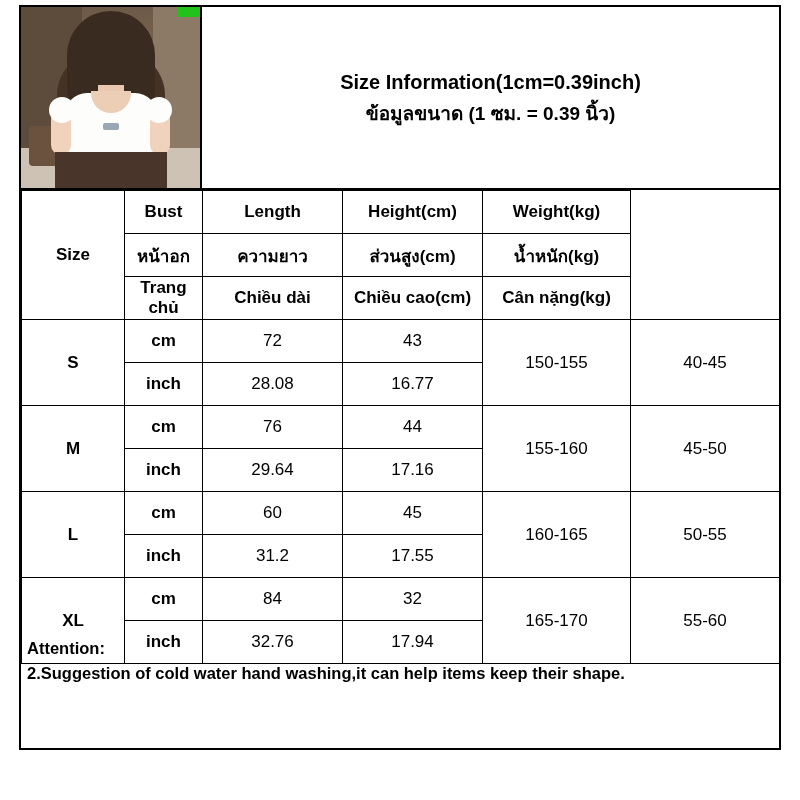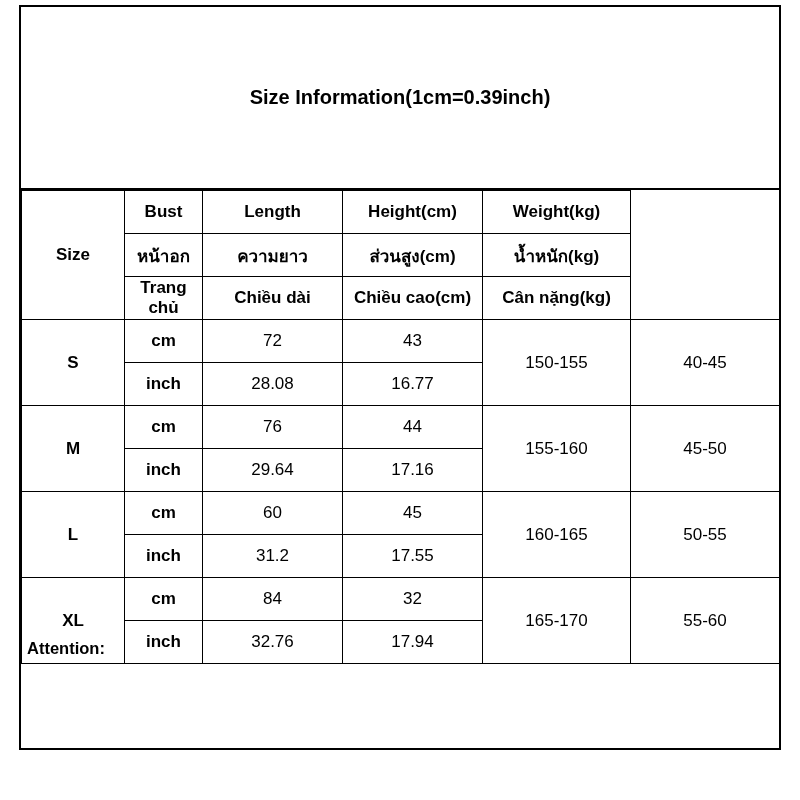--- a/index.html
+++ b/index.html
@@ -24,21 +24,20 @@
     box-sizing:border-box;
     background:#fff;
   }
 
   
   .header-band{
     display:flex;
     height:183px;
     border-bottom:2px solid #000;
     box-sizing:border-box;
-    flex-direction:column;
   }
   .photo-cell{
     width:181px;
     border-right:2px solid #000;
     box-sizing:border-box;
     position:relative;
     overflow:hidden;
     background:#d8cfc6;
   }
   
@@ -182,20 +181,21 @@
           <div class="armR"></div>
           <div class="sleeveL"></div>
           <div class="sleeveR"></div>
           <div class="pants"></div>
           <div class="logo"></div>
         </div>
         <div class="greenmark"></div>
       </div>
       <div class="title-cell">
         <div class="line">Size Information(1cm=0.39inch)</div>
+        <div class="line th">ข้อมูลขนาด (1 ซม. = 0.39 นิ้ว)</div>
       </div>
     </div>
 
     <table class="size">
       <colgroup>
         <col class="col-size">
           <col class="col-unit">
         <col class="col-bust">
           <col class="col-length">
         <col class="col-height">
@@ -276,16 +276,17 @@
         <tr>
           <td class="unit-label thick-b">inch</td>
           <td class="thick-b">32.76</td>
           <td class="thick-b">17.94</td>
         </tr>
       </tbody>
     </table>
 
     <div class="attention">
       <div>Attention:</div>
+      <div>2.Suggestion of cold water hand washing,it can help items keep their shape.</div>
     </div>
 
   </div>
 </div>
 
 </body></html>

